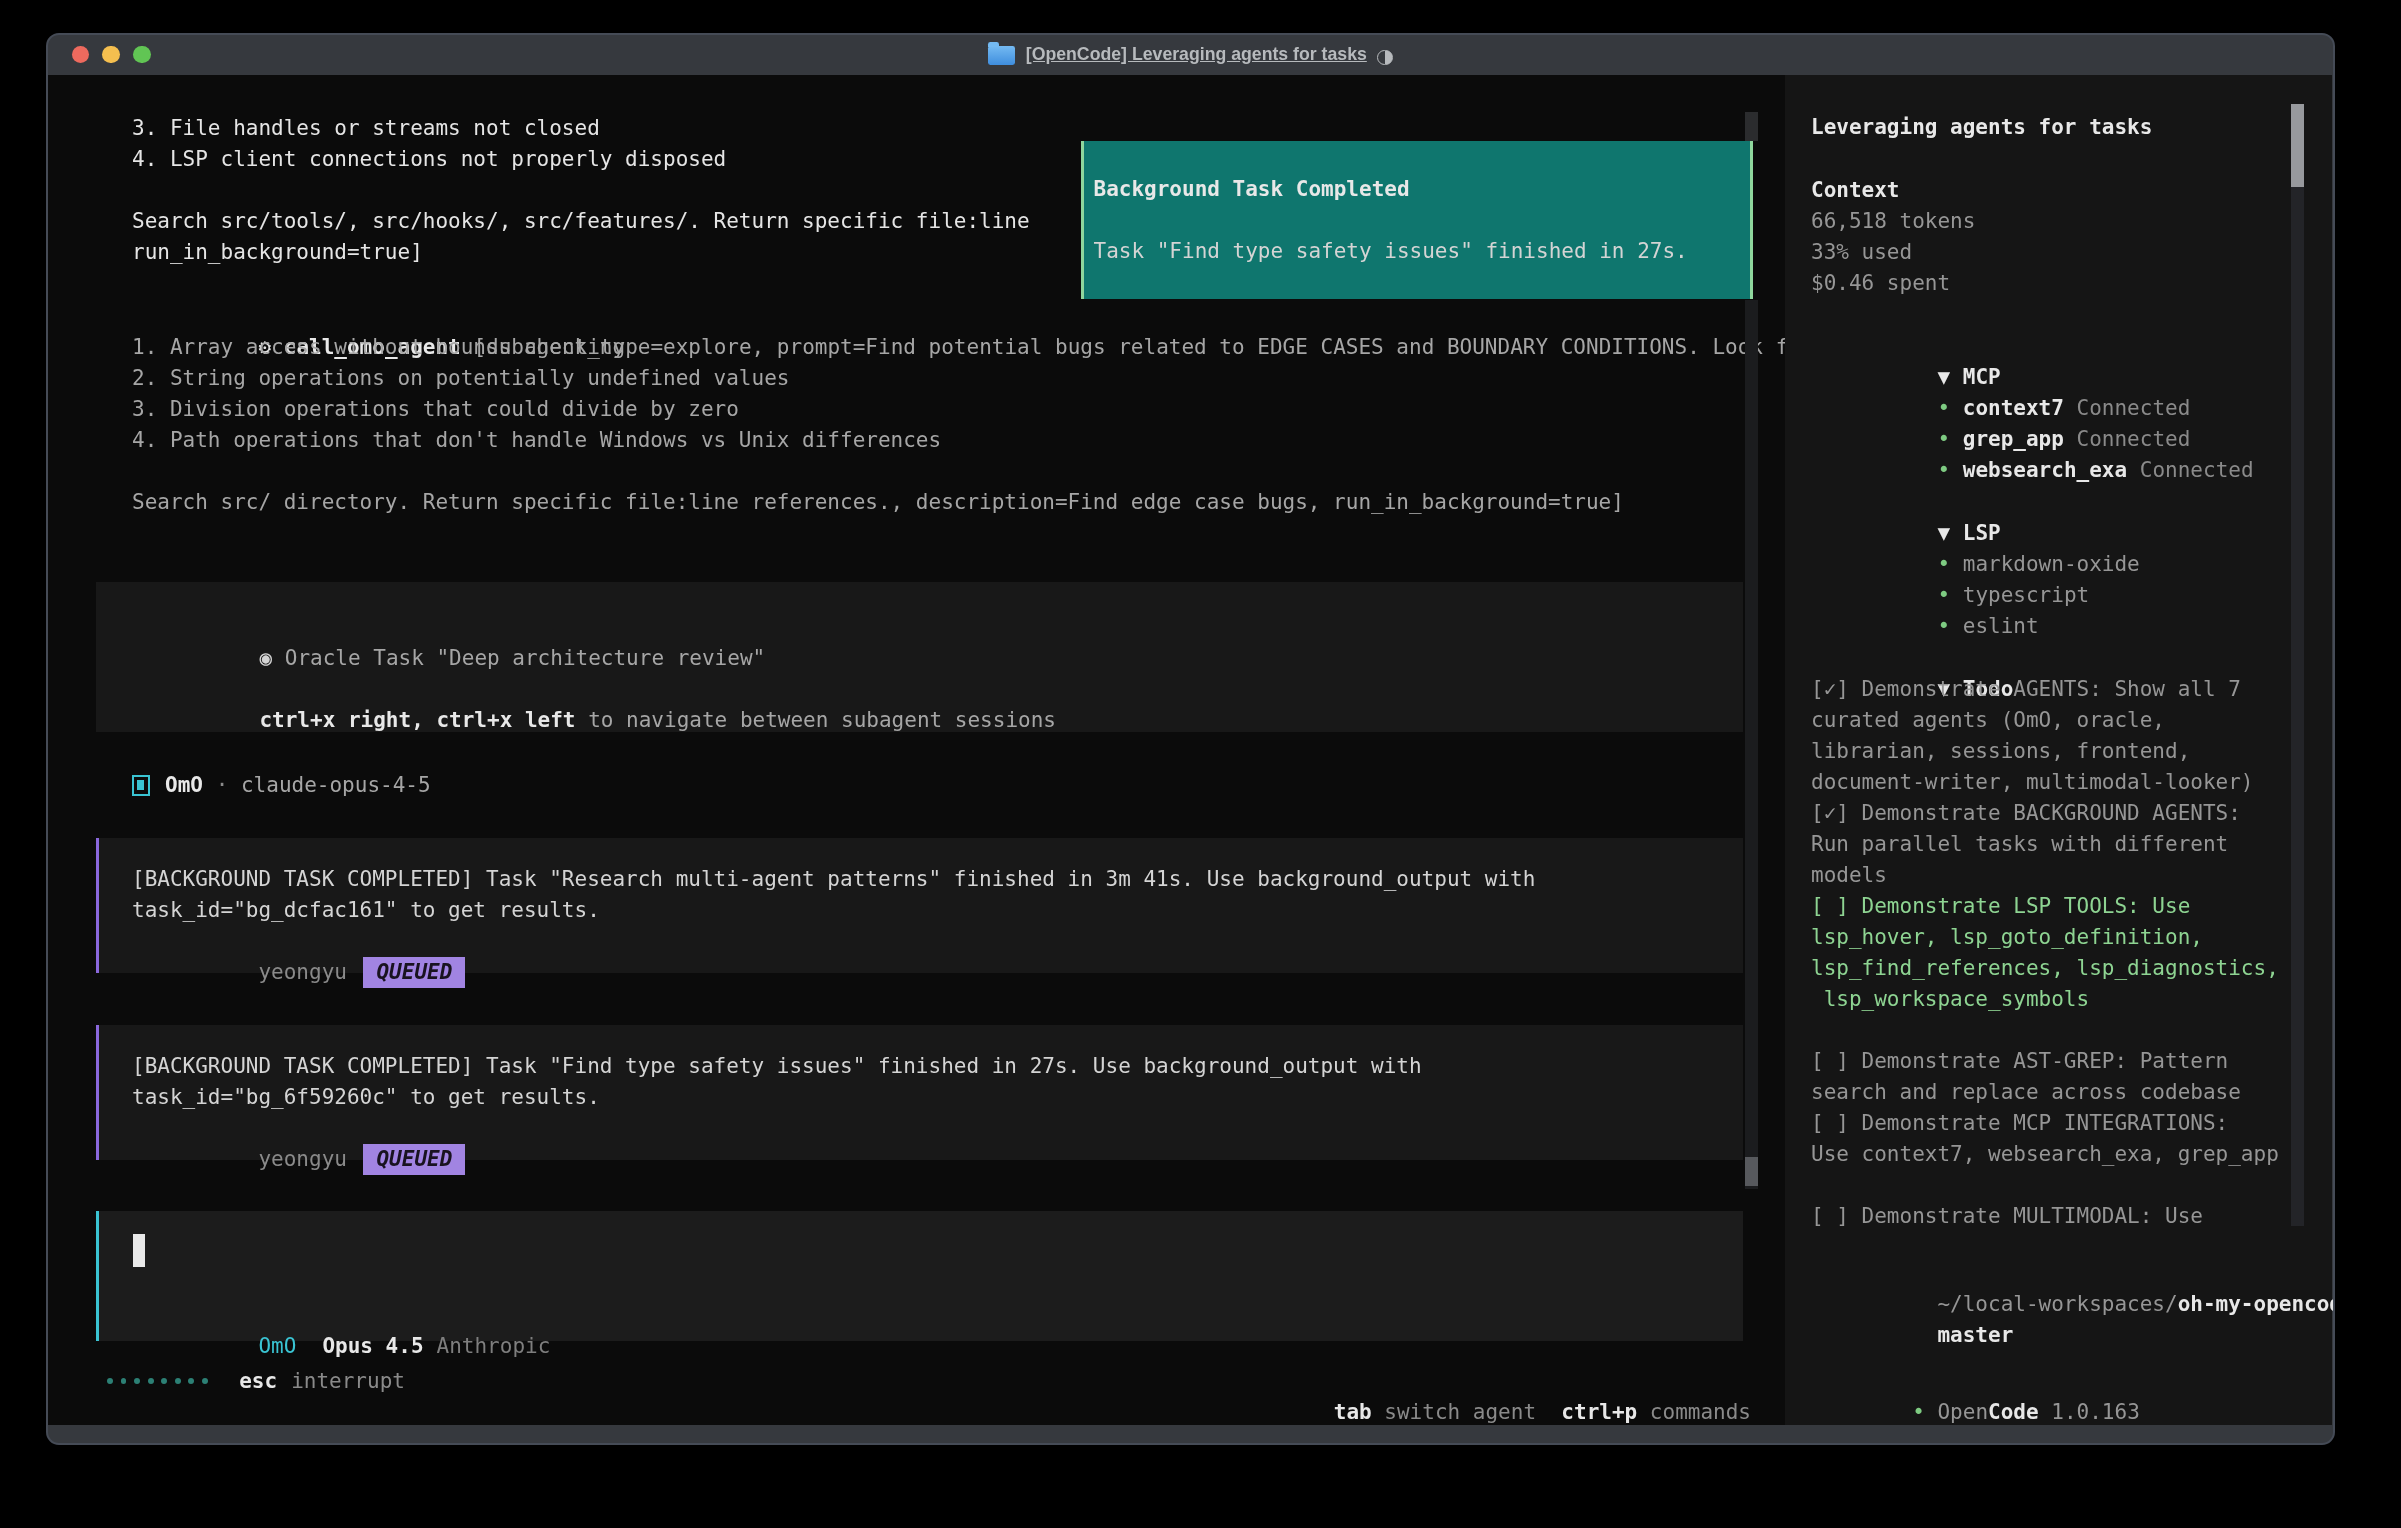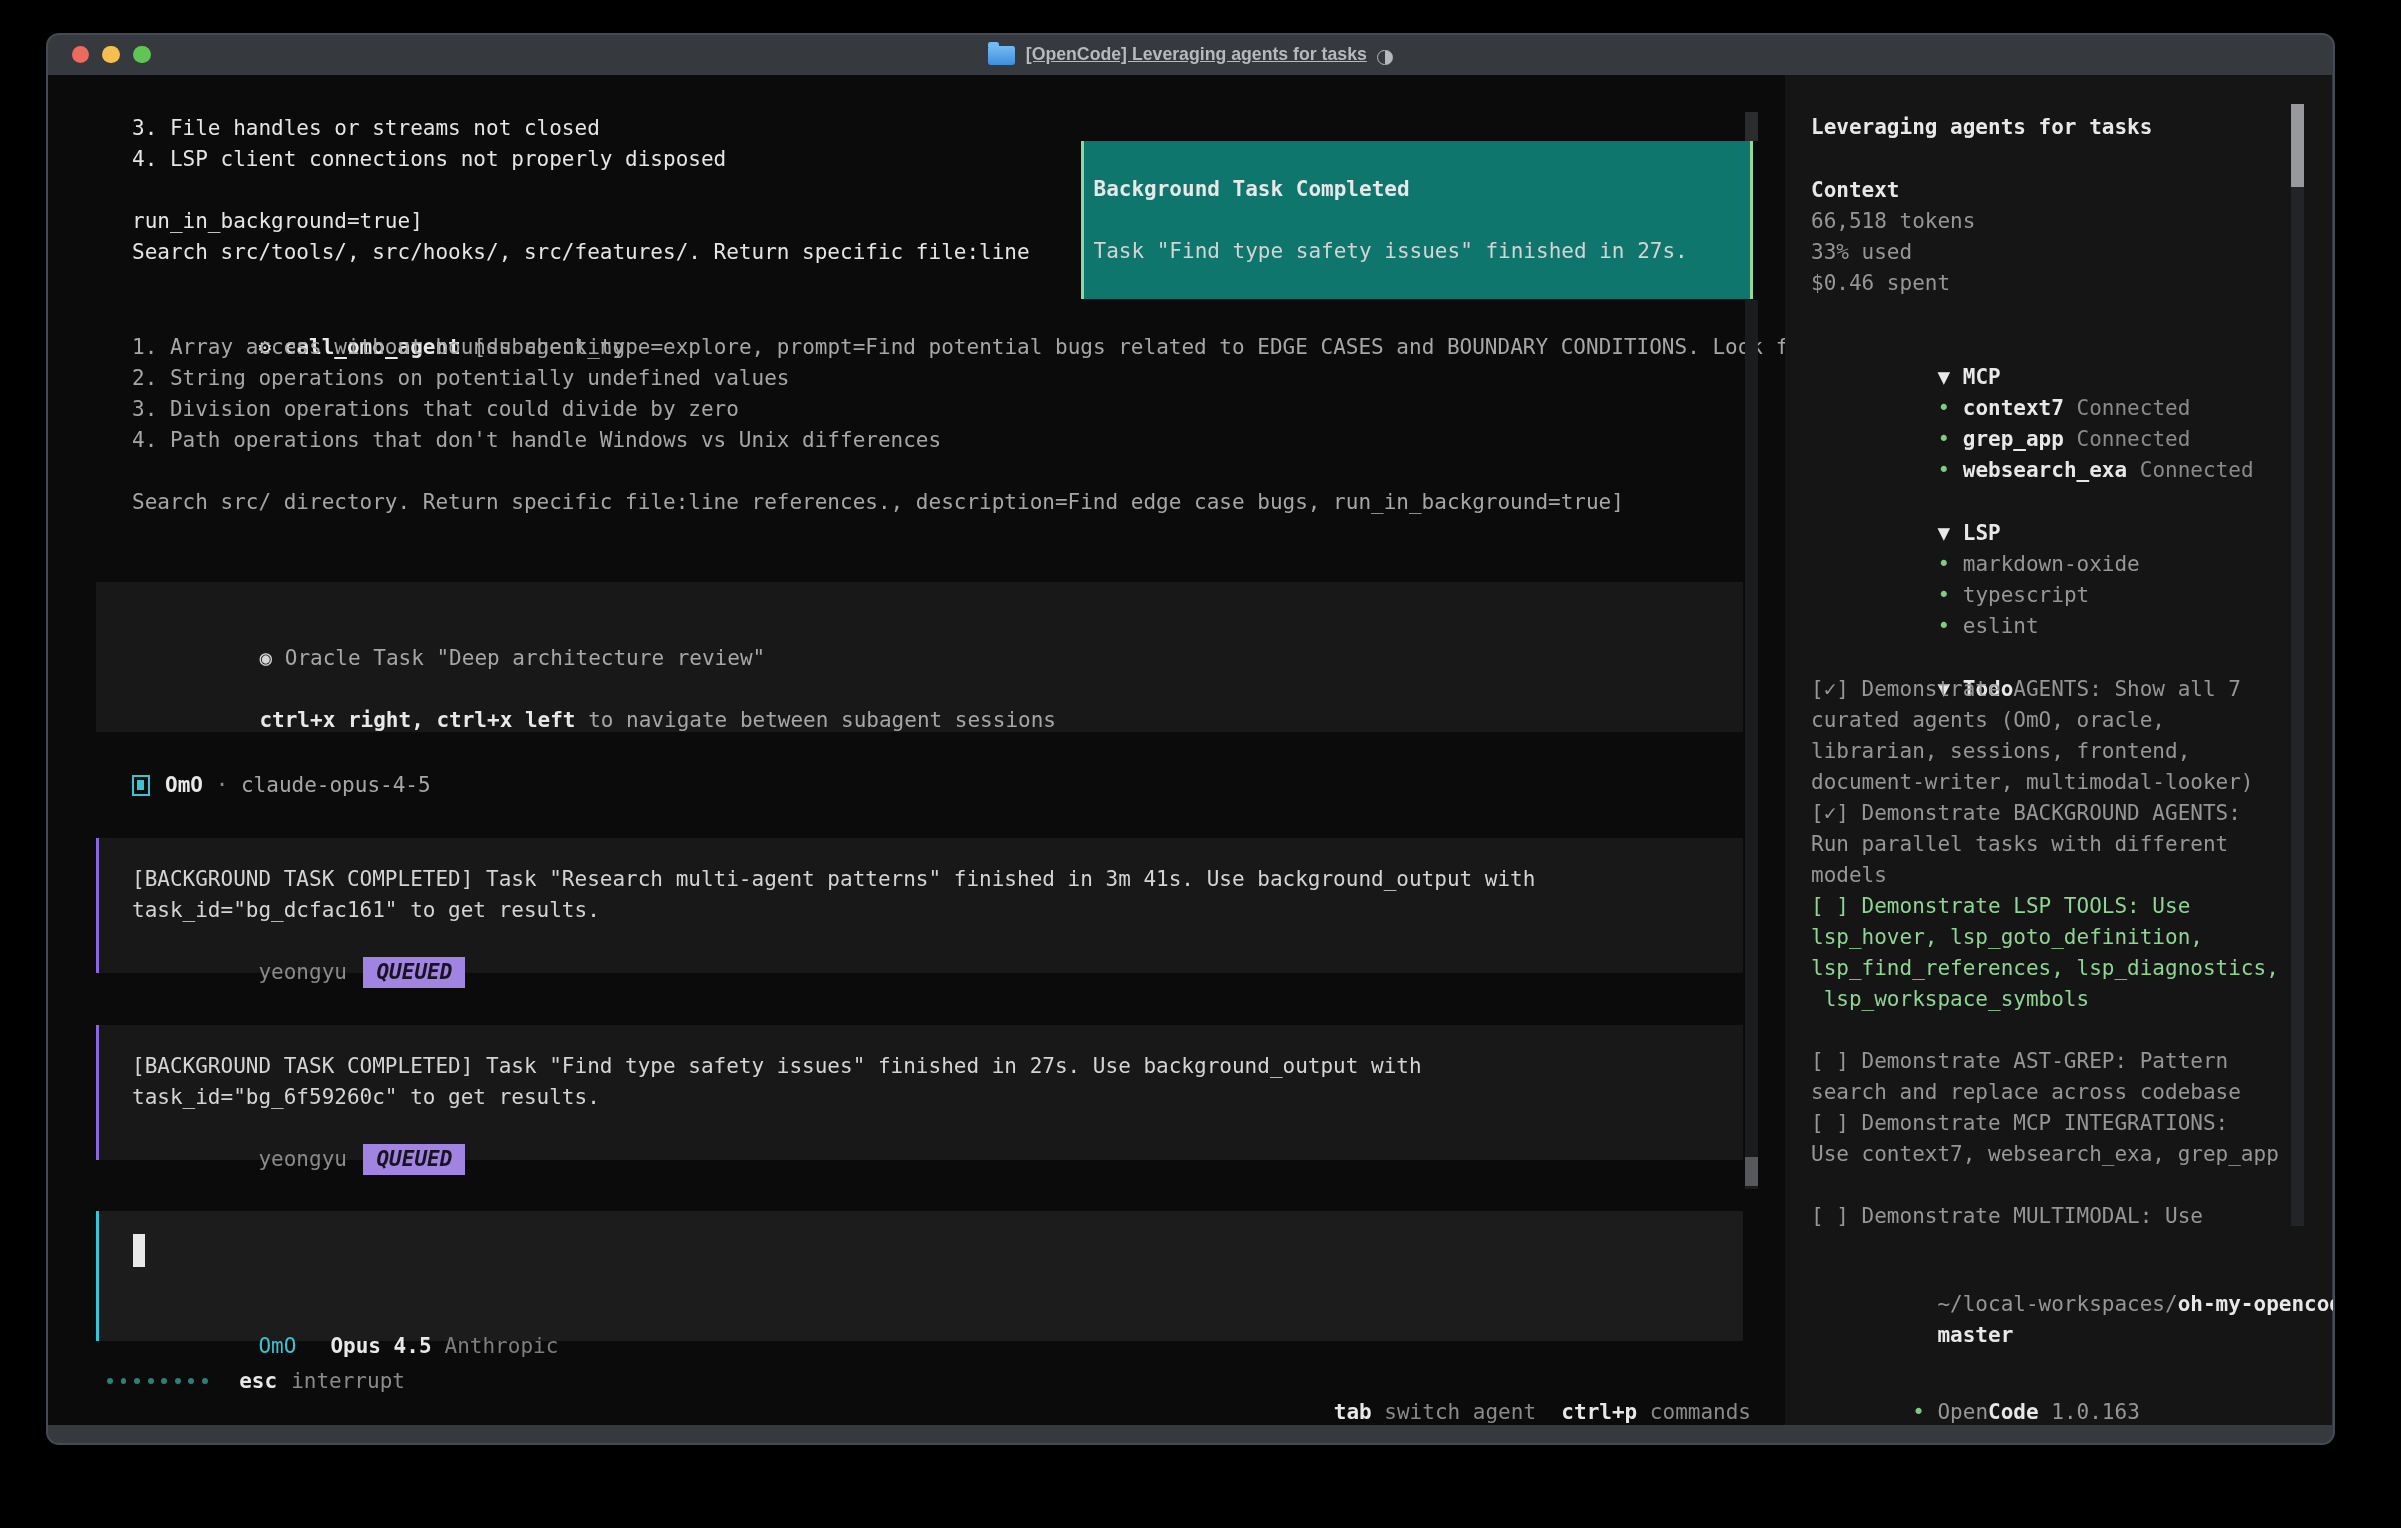--- a/index.html
+++ b/index.html
@@ -50,21 +50,21 @@
   .msg{position:absolute;left:48px;width:1647px;height:135px;background:#181818;
        border-left:3.5px solid #8a68dd;box-sizing:border-box;padding:26.6px 0 0 33px;}
   #msg-0{top:763px;} #msg-1{top:950px;}
   .badge{display:inline-block;background:#a184e2;color:#191320;font-weight:bold;
          padding:0 13px;margin-left:16.5px;font-style:italic;}
 
   #input-box{position:absolute;left:48px;top:1136px;width:1647px;height:130px;background:#1c1c1c;
              border-left:3.5px solid #3ac4d3;box-sizing:border-box;}
   #cursor{position:absolute;left:34px;top:23.6px;width:11.8px;height:33px;background:#e9e9e9;}
   #model-line{position:absolute;left:33px;top:89px;white-space:pre;}
-  #model-line .model{margin-left:34px;} #model-line .provider{margin-left:13px;}
+  #model-line .model{margin-left:26px;} #model-line .provider{margin-left:13px;}
 
   #statusbar-left{position:absolute;left:59px;top:1291px;height:31px;display:flex;align-items:center;}
   .dot{width:5.9px;height:5.9px;border-radius:50%;background:#2c8075;margin-right:7.7px;}
   #statusbar-left .key{margin-left:23.6px;} #statusbar-left .lbl{margin-left:14px;}
   #statusbar-right{position:absolute;right:34px;top:1291px;white-space:pre;}
 
   
   #toast{position:absolute;left:1033px;top:66px;width:672px;height:158px;background:#0f766e;
          border-left:3px solid #8fd79d;border-right:3px solid #8fd79d;box-sizing:border-box;z-index:5;}
   #toast .trow{position:absolute;left:9.5px;white-space:pre;}
@@ -103,22 +103,22 @@
   </div>
 
   <div class="app-body">
 
     <div class="main">
 
       <div id="scrollback">
         <div class="row t-light">3. File handles or streams not closed</div>
         <div class="row t-light">4. LSP client connections not properly disposed</div>
         <div class="row"></div>
+        <div class="row t-light">Search src/tools/, src/hooks/, src/features/. Return specific file:line</div>
         <div class="row t-light">run_in_background=true]</div>
-        <div class="row t-light">Search src/tools/, src/hooks/, src/features/. Return specific file:line</div>
       </div>
 
       <div id="toolcall">
         <div class="row">
           <span class="t-light">⚙</span><span> </span><span class="t-bold">call_omo_agent</span><span class="t-gray"> [subagent_type=explore, prompt=Find potential bugs related to EDGE CASES and BOUNDARY CONDITIONS. Look for</span>
         </div>
         <div class="row t-gray">1. Array access without bounds checking</div>
         <div class="row t-gray">2. String operations on potentially undefined values</div>
         <div class="row t-gray">3. Division operations that could divide by zero</div>
         <div class="row t-gray">4. Path operations that don't handle Windows vs Unix differences</div>

